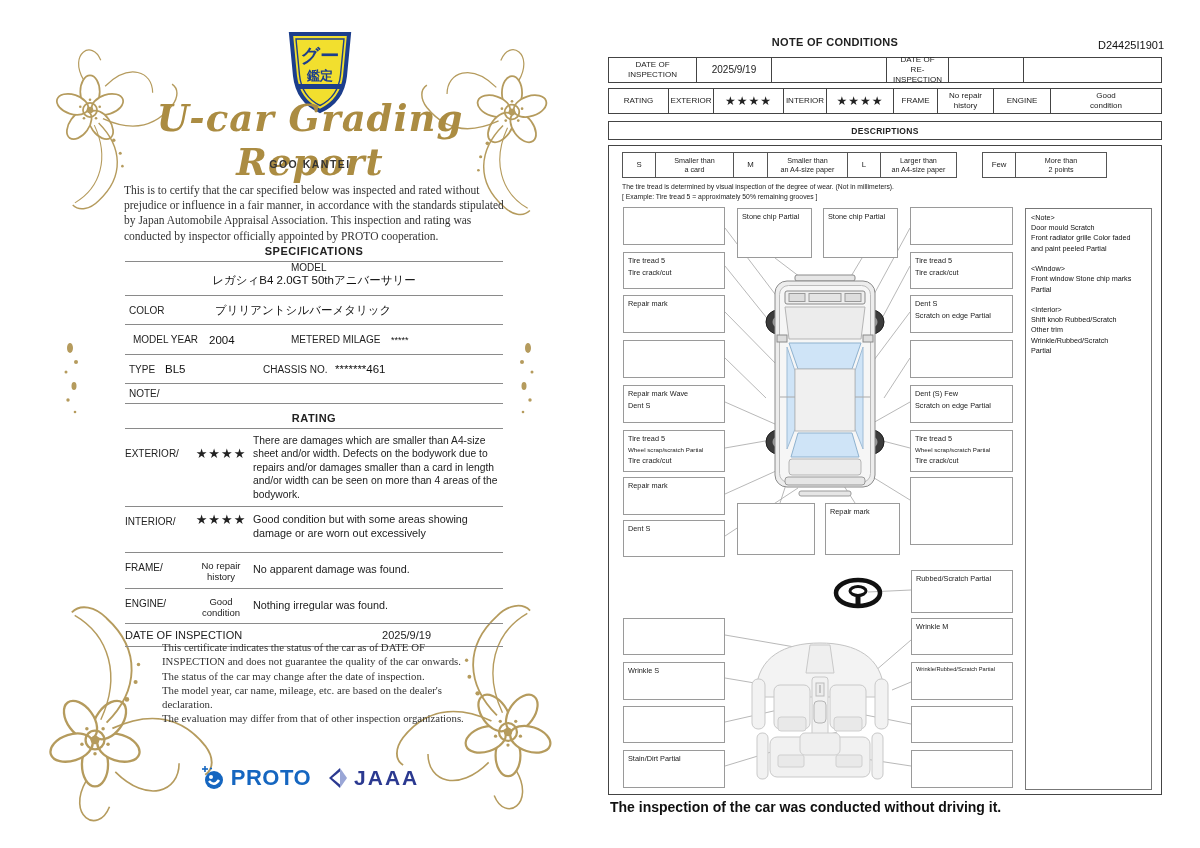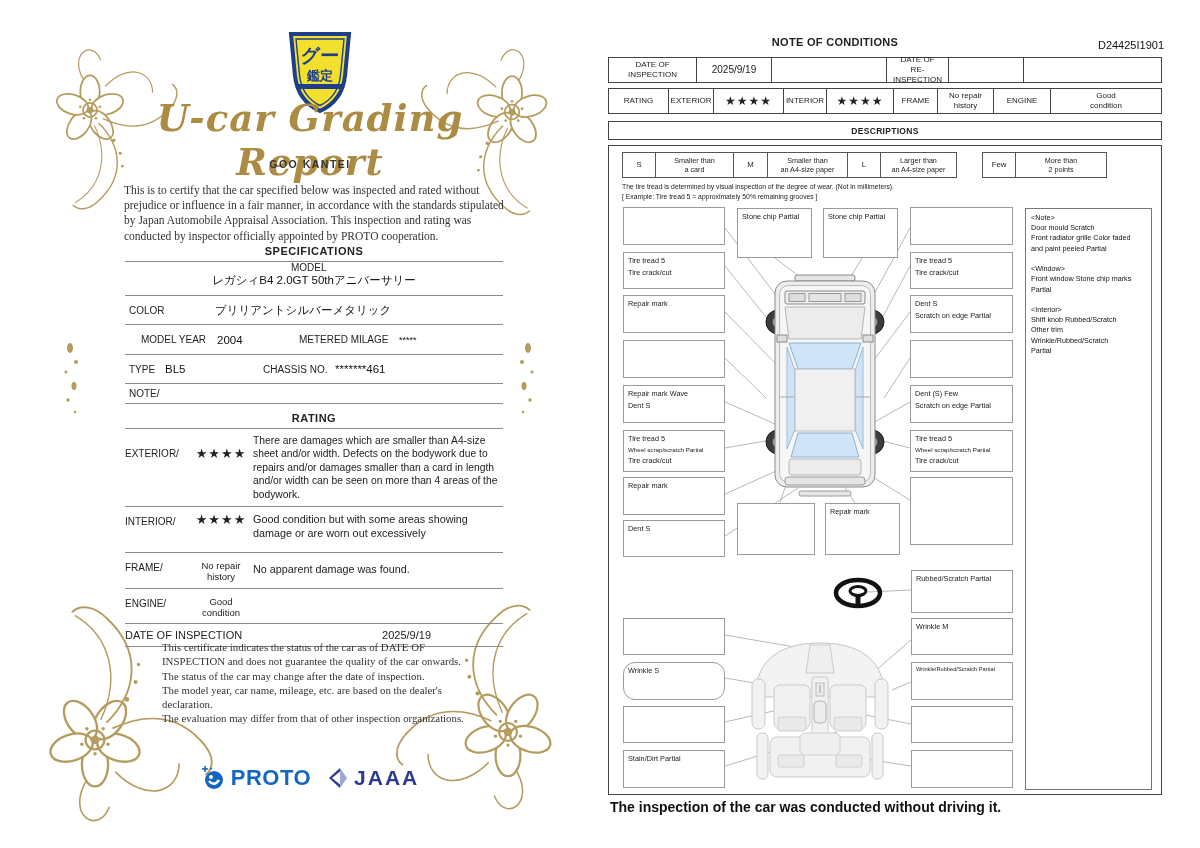--- a/index.html
+++ b/index.html
@@ -146,21 +146,21 @@
   <div class="spec-table">
     <div class="spec-row" style="height:34px;flex-direction:column;">
       <span class="spec-label" style="margin-left:22px; width:68px;">MODEL</span>
       <span class="spec-value">レガシィB4 2.0GT 50thアニバーサリー</span>
     </div>
     <div class="spec-row" style="height:29px;">
       <span class="spec-label" style="margin-left:4px; width:86px;">COLOR</span>
       <span class="spec-value">ブリリアントシルバーメタリック</span>
     </div>
     <div class="spec-row" style="height:30px;">
-      <span class="spec-label" style="margin-left:16px; width:76px;">MODEL YEAR</span>
+      <span class="spec-label" style="margin-left:8px; width:76px;">MODEL YEAR</span>
       <span class="spec-value" style="width:82px;">2004</span>
       <span class="spec-label" style="width:100px;">METERED MILAGE</span>
       <span class="spec-value" style="font-size:9px;">*****</span>
     </div>
     <div class="spec-row" style="height:29px;">
       <span class="spec-label" style="margin-left:4px; width:36px;">TYPE</span>
       <span class="spec-value" style="width:98px;">BL5</span>
       <span class="spec-label" style="width:72px;">CHASSIS NO.</span>
       <span class="spec-value">*******461</span>
     </div>
@@ -185,20 +185,21 @@
     <div class="rate-row" style="min-height:32px;">
       <span class="rate-label">FRAME/</span>
       <span class="rate-grade" style="white-space:pre-line;">No repair
 history</span>
       <span class="rate-desc" style="font-size:10.8px; padding-top:4px;">No apparent damage was found.</span>
     </div>
     <div class="rate-row" style="min-height:32px;">
       <span class="rate-label">ENGINE/</span>
       <span class="rate-grade" style="white-space:pre-line;">Good
 condition</span>
+      <span class="rate-desc" style="font-size:10.8px; padding-top:4px;">Nothing irregular was found.</span>
     </div>
     <div class="rate-row" style="min-height:24px; align-items:center;">
       <span style="font-size:11px;">DATE OF INSPECTION</span>
       <span style="font-size:11px; margin-left:auto; margin-right:72px;">2025/9/19</span>
     </div>
   </div>
 
   <p class="cert-disc">This certificate indicates the status of the car as of DATE OF
 INSPECTION and does not guarantee the quality of the car onwards.
 The status of the car may change after the date of inspection.
@@ -405,21 +406,21 @@
     <div>Tire crack/cut</div>
   </div>
   <div class="dbox" style="left:310px; top:477px; width:103px; height:68px;"></div>
 
   <div class="dbox" style="left:137px; top:503px; width:78px; height:52px;"></div>
   <div class="dbox" style="left:225px; top:503px; width:75px; height:52px;">Repair mark</div>
 
   <div class="dbox" style="left:311px; top:570px; width:102px; height:43px;">Rubbed/Scratch Partial</div>
 
   <div class="dbox" style="left:23px; top:618px; width:102px; height:37px;"></div>
-  <div class="dbox" style="left:23px; top:662px; width:102px; height:38px;border-radius:12px;">Wrinkle S</div>
+  <div class="dbox" style="left:23px; top:662px; width:102px; height:38px;">Wrinkle S</div>
   <div class="dbox" style="left:23px; top:706px; width:102px; height:37px;"></div>
   <div class="dbox" style="left:23px; top:750px; width:102px; height:38px;">Stain/Dirt Partial</div>
 
   <div class="dbox" style="left:311px; top:618px; width:102px; height:37px;">Wrinkle M</div>
   <div class="dbox xs" style="left:311px; top:662px; width:102px; height:38px;">Wrinkle/Rubbed/Scratch Partial</div>
   <div class="dbox" style="left:311px; top:706px; width:102px; height:37px;"></div>
   <div class="dbox" style="left:311px; top:750px; width:102px; height:38px;"></div>
 
   <div class="notes-panel">&lt;Note&gt;
 Door mould Scratch

